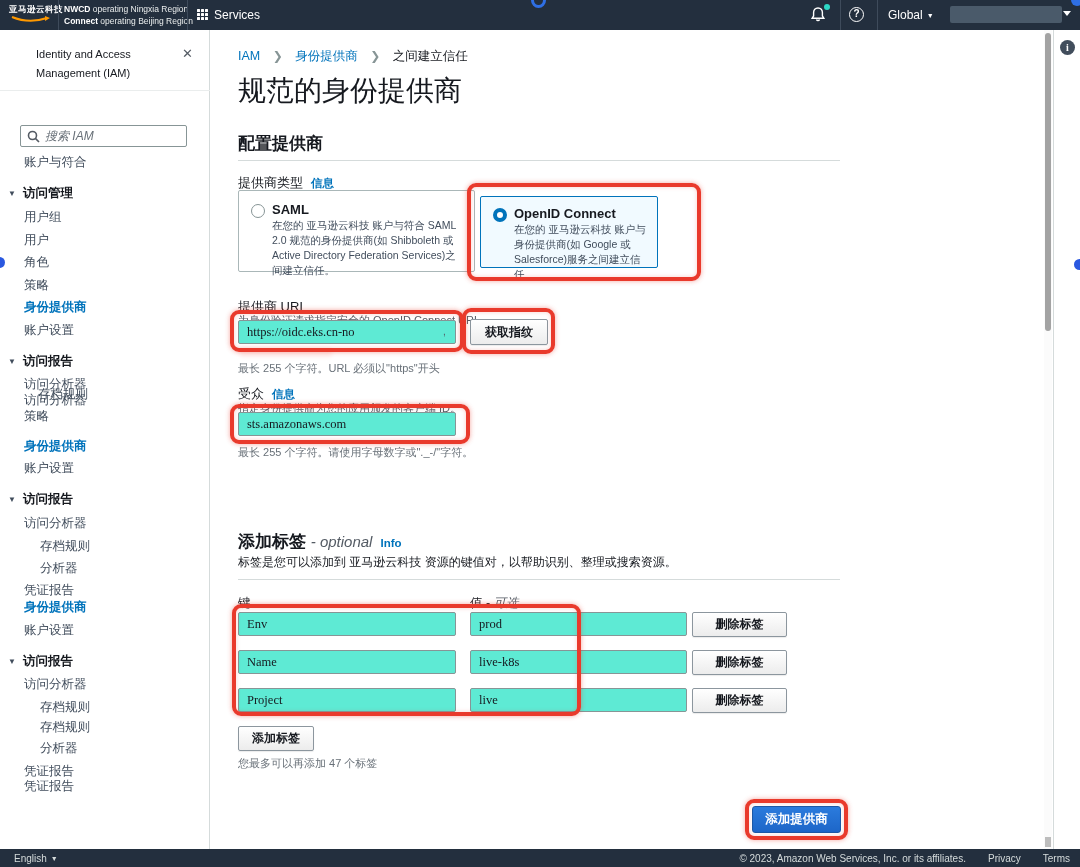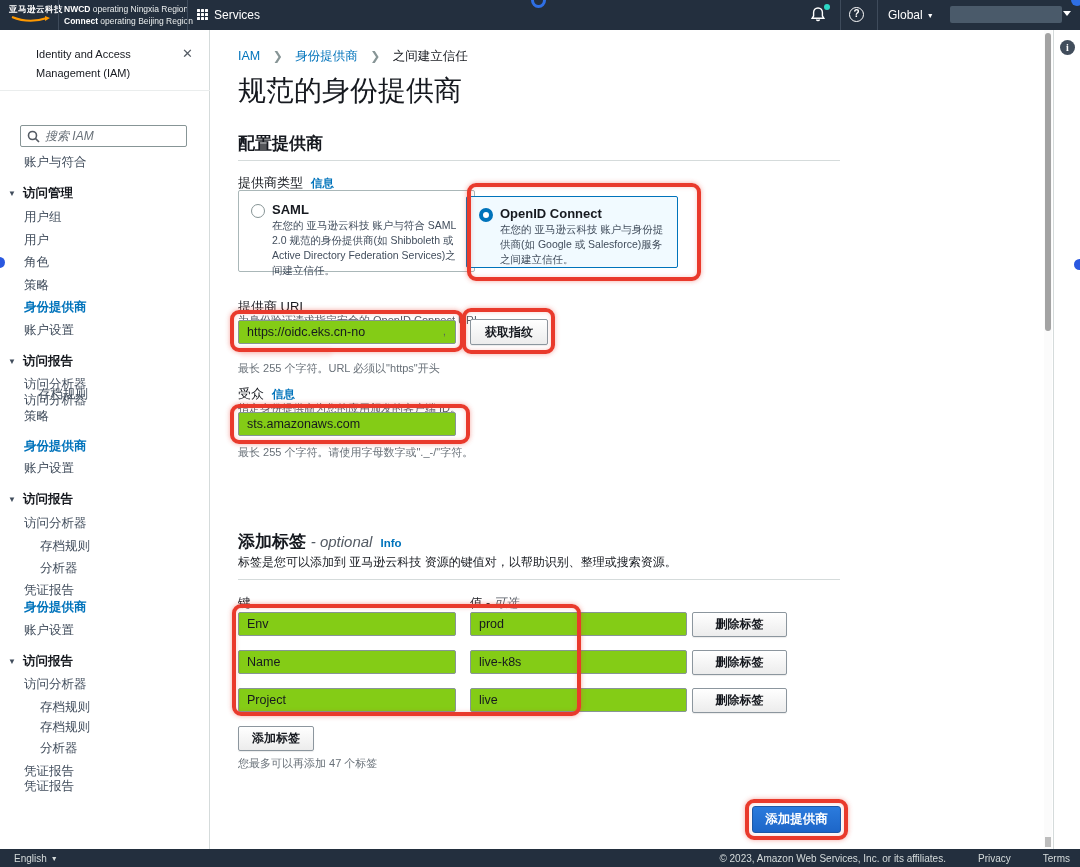--- a/index.html
+++ b/index.html
@@ -24,21 +24,21 @@
   .help-circ { position:absolute; left:849px; top:7px; width:15px; height:15px; border:1.5px solid #fff; border-radius:50%; color:#fff; font-size:10px; font-weight:bold; text-align:center; line-height:12px; }
   .caret { display:inline-block; font-size:7px; color:#fff; transform:translateY(-1px); margin-left:4px; }
   .acct-box { position:absolute; left:950px; top:6px; width:112px; height:17px; background:#4a5a6a; border-radius:2px; }
   .acct-caret { position:absolute; left:1063px; top:11px; width:0; height:0; border-left:4px solid transparent; border-right:4px solid transparent; border-top:5px solid #fff; }
 
   
   .footer { position:absolute; left:0; top:849px; width:1080px; height:18px; background:#232f3e; z-index:30; color:#d5dbdb; font-size:10px; }
   .footer .lang { position:absolute; left:14px; top:4px; }
   .footer .lang .caret { color:#d5dbdb; }
   .footer .right { position:absolute; right:10px; top:4px; display:flex; gap:22px; }
-  .footer .right span { white-space:nowrap;margin-left:10px; }
+  .footer .right span { white-space:nowrap; }
 
   
   .sidebar { position:absolute; left:0; top:30px; width:210px; height:819px; background:#fff; border-right:1px solid #d5dbdb; z-index:10; }
   .sb-title { position:absolute; left:36px; top:15px; width:155px; font-size:11px; font-weight:normal; line-height:19px; color:#16191f; }
   .sb-close { position:absolute; right:16px; top:16px; font-size:13px; font-weight:bold; color:#545b64; cursor:pointer; }
   .sb-hr { position:absolute; left:0; top:60px; width:210px; height:1px; background:#eaeded; }
   .sb-search { position:absolute; left:20px; top:95px; width:167px; height:22px; border:1px solid #879596; border-radius:2px; background:#fff; }
   .sb-search svg { position:absolute; left:6px; top:4px; }
   .sb-search input { position:absolute; left:24px; top:1px; width:138px; height:18px; border:none; outline:none; font-size:12px; font-style:italic; color:#687078; font-family:inherit; }
   .sb-search input::placeholder { font-style:italic; color:#687078; }
@@ -63,21 +63,21 @@
   .fld-label { position:absolute; left:28px; font-size:13px; color:#16191f; }
   .info-link { color:#0073bb; font-size:11.5px; font-weight:bold; margin-left:8px; cursor:pointer; }
   .help-txt { position:absolute; left:28px; font-size:11px; color:#545b64; }
   .hint-txt { position:absolute; left:28px; font-size:11px; color:#687078; }
   .card { position:absolute; border:1px solid #aab7b8; border-radius:2px; background:#fff; }
   .card.sel { background:#f1faff; border-color:#0073bb; }
   .radio { position:absolute; left:12px; top:13px; width:14px; height:14px; border:1px solid #879596; border-radius:50%; background:#fff; }
   .radio.on { border:4.5px solid #0073bb; }
   .card-title { position:absolute; left:33px; top:11px; font-size:13px; font-weight:bold; color:#16191f; }
   .card-desc { position:absolute; left:33px; top:27px; right:8px; font-size:10.5px; line-height:1.42; color:#414d5c; }
-  .inp { position:absolute; height:24px; border:1px solid #879596; border-radius:2px; font-size:12.5px; color:#16191f; padding:0 8px; font-family:Liberation Sans, sans-serif; background:#84cc16; }
+  .inp { position:absolute; height:24px; border:1px solid #879596; border-radius:2px; font-size:12.5px; color:#16191f; padding:0 8px; font-family:Liberation Serif, serif; background:#5eead4; }
   .btn { position:absolute; background:linear-gradient(#ffffff,#ececec); border:1px solid #8c969e; border-radius:2px; font-size:12px; font-weight:bold; color:#16191f; font-family:inherit; cursor:pointer; box-shadow:0 1px 1px rgba(0,0,0,.08); }
   .btn-primary { position:absolute; background:linear-gradient(#2b7bdd,#1d66c8); border:1px solid #1a5aa8; border-radius:3px; color:#fff; font-weight:bold; font-size:12.5px; font-family:inherit; cursor:pointer; }
   .cancel-link { position:absolute; font-size:13px; font-weight:bold; color:#545b64; cursor:pointer; }
   .redbox { position:absolute; border:4px solid #e93a2c; border-radius:9px; box-shadow:0 0 5px rgba(233,58,44,.45), inset 0 0 4px rgba(233,58,44,.25); pointer-events:none; z-index:20; }
   .smudge { position:absolute; background:rgba(255,190,185,.28); filter:blur(2px); border-radius:3px; }
   .th { position:absolute; font-size:12.5px; color:#16191f; }
   .opt-i { font-style:italic; color:#545b64; }
 
   
   .toolscol { position:absolute; left:1053px; top:30px; width:27px; height:819px; border-left:1px solid #d5dbdb; background:#fff; z-index:5; }
@@ -198,21 +198,21 @@
     <div class="hr" style="top:130px"></div>
 
     <div class="fld-label" style="top:144px"><span>提供商类型</span><span class="info-link">信息</span></div>
 
     <div class="card" style="left:28px; top:160px; width:237px; height:82px">
       <span class="radio"></span>
       <div class="card-title">SAML</div>
       <div class="card-desc">在您的 亚马逊云科技 账户与符合 SAML 2.0 规范的身份提供商(如 Shibboleth 或 Active Directory Federation Services)之间建立信任。</div>
     </div>
 
-    <div class="card sel" style="left:256px; top:166px; width:212px; height:72px">
+    <div class="card sel" style="left:270px; top:166px; width:178px; height:72px">
       <span class="radio on" style="top:11px"></span>
       <div class="card-title" style="top:9px">OpenID Connect</div>
       <div class="card-desc" style="top:25px">在您的 亚马逊云科技 账户与身份提供商(如 Google 或 Salesforce)服务之间建立信任。</div>
     </div>
     <div class="redbox" style="left:257px; top:153px; width:234px; height:98px"></div>
 
     <div class="fld-label" style="top:268px">提供商 URL</div>
     <div class="help-txt" style="top:283px">为身份验证请求指定安全的 OpenID Connect URL。</div>
     <input class="inp" style="left: 28px; top: 290px; width: 218px;" value="https://oidc.eks.cn-no">
     <span style="position:absolute; left:233px; top:296px; font-size:10px; color:#545b64;">,</span>

